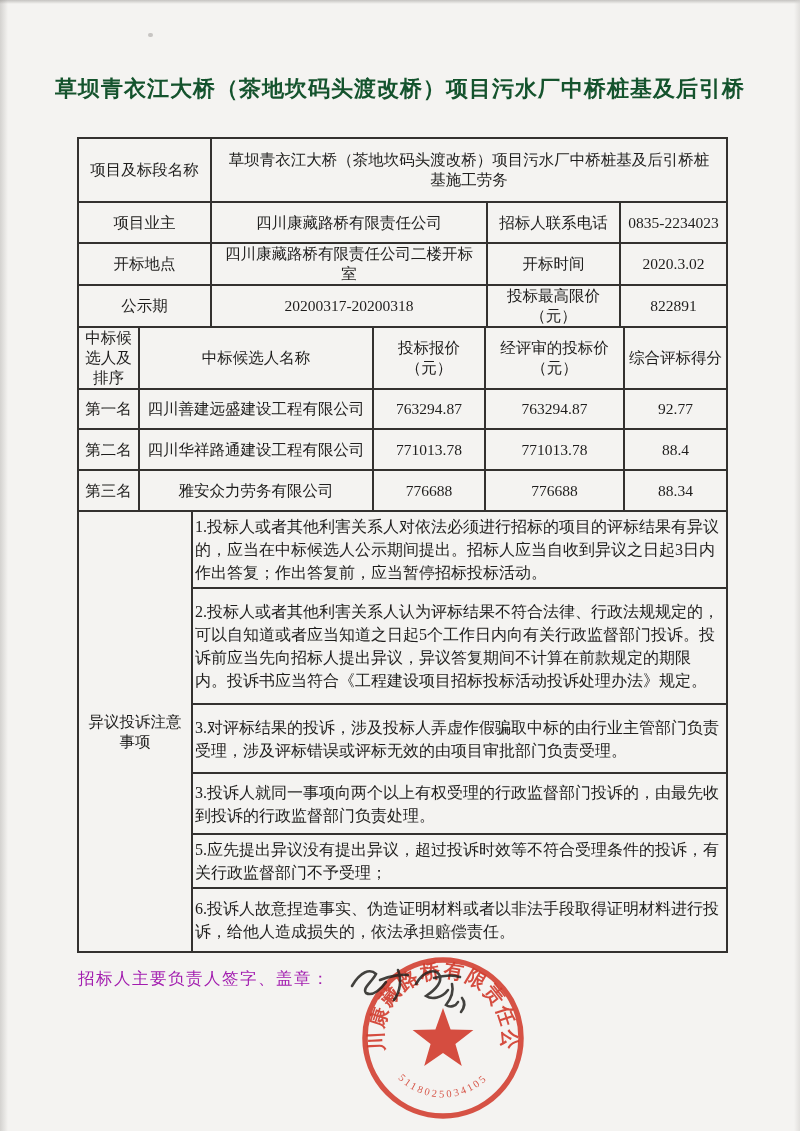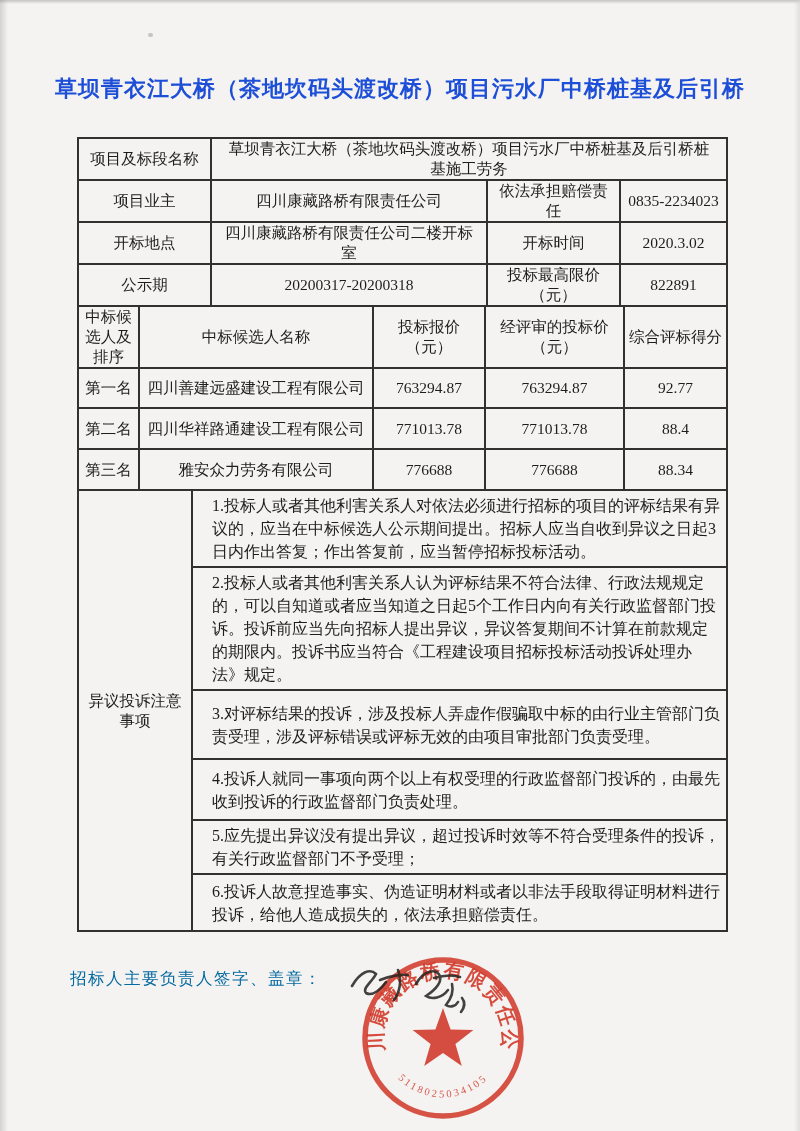--- a/index.html
+++ b/index.html
@@ -15,45 +15,45 @@
   .edge-top { position:absolute; left:0; top:0; width:800px; height:4px;
     background:linear-gradient(180deg,#8a8885,rgba(244,243,241,0)); opacity:.45; }
   .edge-right { position:absolute; right:0; top:0; width:6px; height:1131px;
     background:linear-gradient(270deg,#d4d2cf,rgba(244,243,241,0)); opacity:.6; }
   .speck { position:absolute; left:148px; top:33px; width:5px; height:4px;
     background:#9a9896; border-radius:2px; opacity:.5; }
 
   .title {
     position:absolute; left:0; top:72px; width:800px; text-align:center;
     font-family:"Liberation Sans", sans-serif; font-weight:bold;
-    font-size:22px; line-height:33px; letter-spacing:1px; color:#1d4ed8;
+    font-size:22px; line-height:33px; letter-spacing:1px; color:#14532d;
   }
 
   .tables { position:absolute; left:77px; top:137px; width:649px; }
   table { border-collapse:collapse; table-layout:fixed; width:649px;
     font-size:15.5px; line-height:20px; color:#1e1d1c; }
   table + table { margin-top:-2px; }
   td, th { border:2px solid #33312f; text-align:center; vertical-align:middle;
     font-weight:normal; padding:0 6px; overflow:hidden; }
 
   
   .info .c-val { padding:0 10px; }
-  .info .c-val-wide { padding:0 16px; }
+  .info .c-val-wide { padding:11px 16px; }
   .info .c-lbl2 { padding:0 8px; }
   .info .c-val2 { padding:0 0; }
 
   .cand th { padding:0 2px; line-height:20px; }
   .cand .c-name { padding:0 4px; }
 
-  .notes td.note { text-align:left; padding:3px 6px 3px 19px;
+  .notes td.note { text-align:left; padding:3px 6px 3px 2px;
     font-size:16px; line-height:23px; vertical-align:middle; }
   .notes .c-nlabel { padding:0 4px; font-size:15.5px; }
 
-  .sig-line { position:absolute; left:70px; top:968px; font-size:16.5px;
-    letter-spacing:1.5px; color:#0369a1; }
+  .sig-line { position:absolute; left:78px; top:968px; font-size:16.5px;
+    letter-spacing:1.5px; color:#a21caf; }
 
   .seal { position:absolute; left:352px; top:947px; width:182px; height:182px; }
   .signature { position:absolute; left:346px; top:960px; width:150px; height:62px; }
 </style>
 </head>
 <body>
 
 <div class="page">
   <div class="edge-left"></div>
   <div class="edge-top"></div>
@@ -74,21 +74,21 @@
           <col style="width:107px">
         </colgroup>
       <tbody>
           <tr style="height:34px">
         <td>项目及标段名称</td>
         <td colspan="3" class="c-val-wide">草坝青衣江大桥（茶地坎码头渡改桥）项目污水厂中桥桩基及后引桥桩基施工劳务</td>
       </tr>
       <tr style="height:41px">
         <td>项目业主</td>
         <td class="c-val">四川康藏路桥有限责任公司</td>
-        <td class="c-lbl2">依法承担赔偿责任</td>
+        <td class="c-lbl2">招标人联系电话</td>
         <td class="c-val2">0835-2234023</td>
       </tr>
       <tr style="height:40px">
         <td>开标地点</td>
         <td class="c-val">四川康藏路桥有限责任公司二楼开标室</td>
         <td class="c-lbl2">开标时间</td>
         <td class="c-val2">2020.3.02</td>
       </tr>
       <tr style="height:40px">
         <td>公示期</td>
@@ -149,26 +149,26 @@
         <td rowspan="6" class="c-nlabel">异议投诉注意事项</td>
         <td class="note">1.投标人或者其他利害关系人对依法必须进行招标的项目的评标结果有异议的，应当在中标候选人公示期间提出。招标人应当自收到异议之日起3日内作出答复；作出答复前，应当暂停招标投标活动。</td>
       </tr>
       <tr style="height:116px">
         <td class="note">2.投标人或者其他利害关系人认为评标结果不符合法律、行政法规规定的，可以自知道或者应当知道之日起5个工作日内向有关行政监督部门投诉。投诉前应当先向招标人提出异议，异议答复期间不计算在前款规定的期限内。投诉书应当符合《工程建设项目招标投标活动投诉处理办法》规定。</td>
       </tr>
       <tr style="height:69px">
         <td class="note">3.对评标结果的投诉，涉及投标人弄虚作假骗取中标的由行业主管部门负责受理，涉及评标错误或评标无效的由项目审批部门负责受理。</td>
       </tr>
       <tr style="height:61px">
-        <td class="note">4.投诉人就同一事项向两个以上有权受理的行政监督部门投诉的，由最先收到投诉的行政监督部门负责处理。</td>
+        <td class="note">3.投诉人就同一事项向两个以上有权受理的行政监督部门投诉的，由最先收到投诉的行政监督部门负责处理。</td>
       </tr>
       <tr style="height:50px">
         <td class="note">5.应先提出异议没有提出异议，超过投诉时效等不符合受理条件的投诉，有关行政监督部门不予受理；</td>
       </tr>
-      <tr style="height:57px">
+      <tr style="height:64px">
         <td class="note">6.投诉人故意捏造事实、伪造证明材料或者以非法手段取得证明材料进行投诉，给他人造成损失的，依法承担赔偿责任。</td>
       </tr>
     </tbody>
       </table>
   </div>
 
   <div class="sig-line">招标人主要负责人签字、盖章：</div>
 
   <svg class="seal" viewBox="0 0 182 182">
     <g fill="none" stroke="#d23b2c" opacity="0.88">

